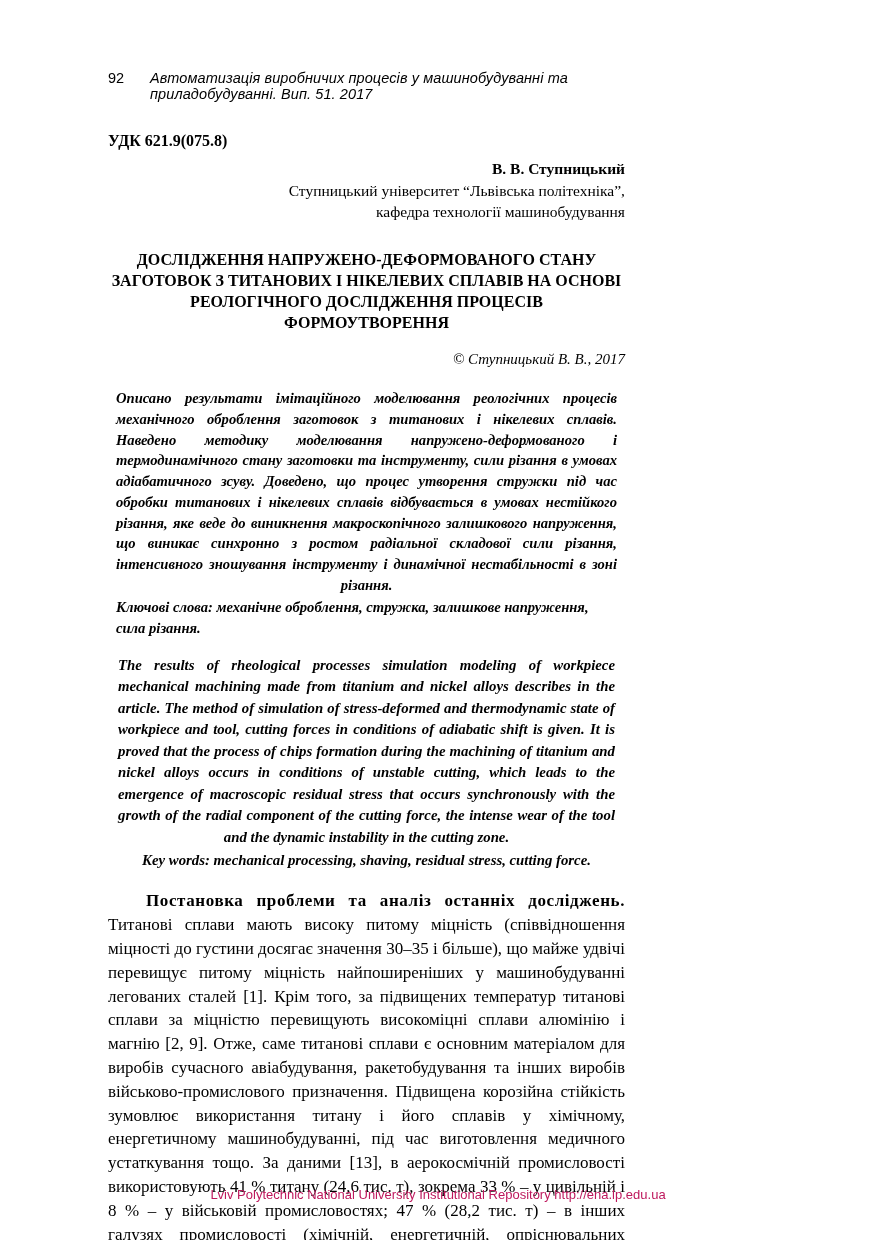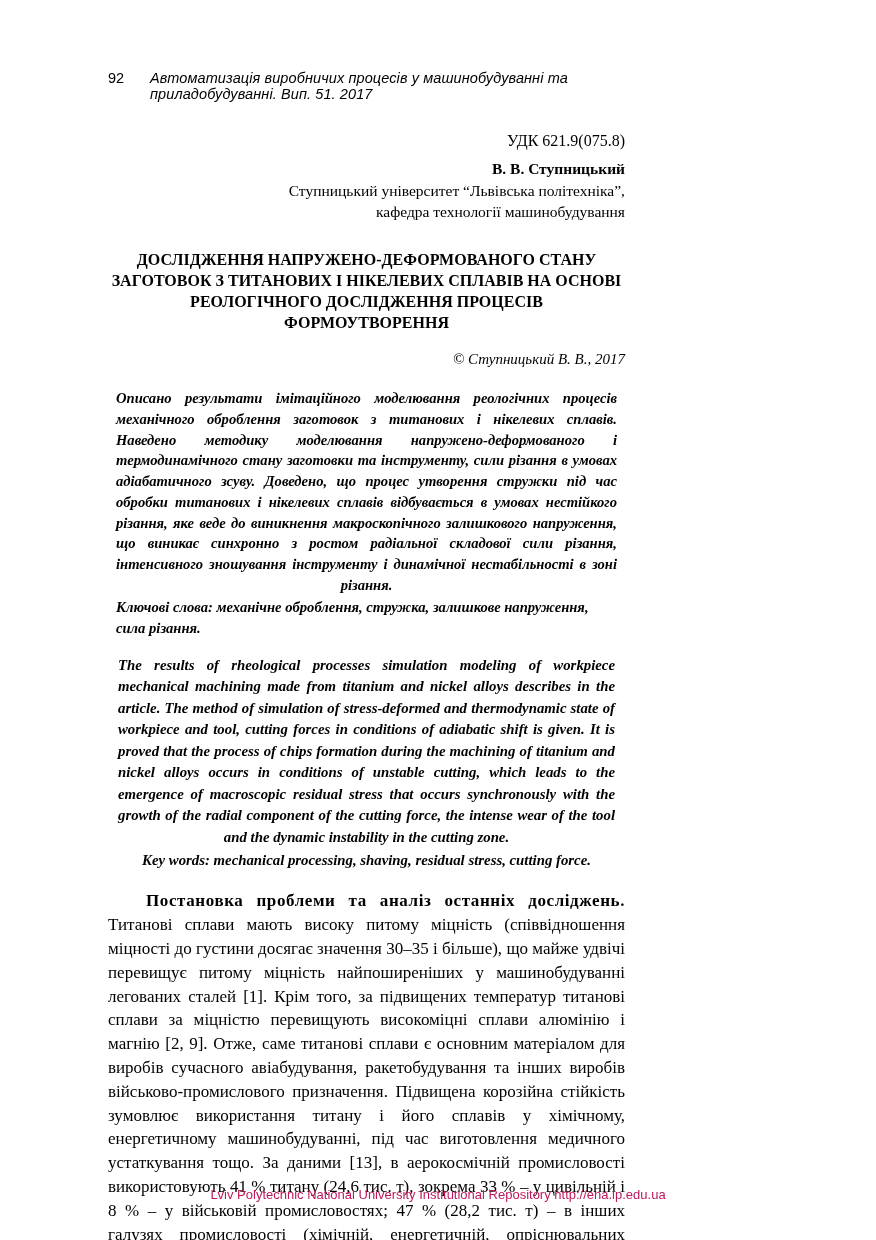--- a/index.html
+++ b/index.html
@@ -32,22 +32,22 @@
   }
   .running-head .pageno {
     width: 42px;
     flex: 0 0 42px;
   }
   .running-head .rh-text {
     font-style: italic;
     letter-spacing: 0.1px;
   }
   .udc {
-    text-align: right;
-    font-weight: normal;
+    text-align: left;
+    font-weight: bold;
     font-size: 16px;
     margin-bottom: 10px;
   }
   .author {
     text-align: right;
     font-weight: bold;
     font-size: 15.5px;
     margin-bottom: 3px;
   }
   .affil {

